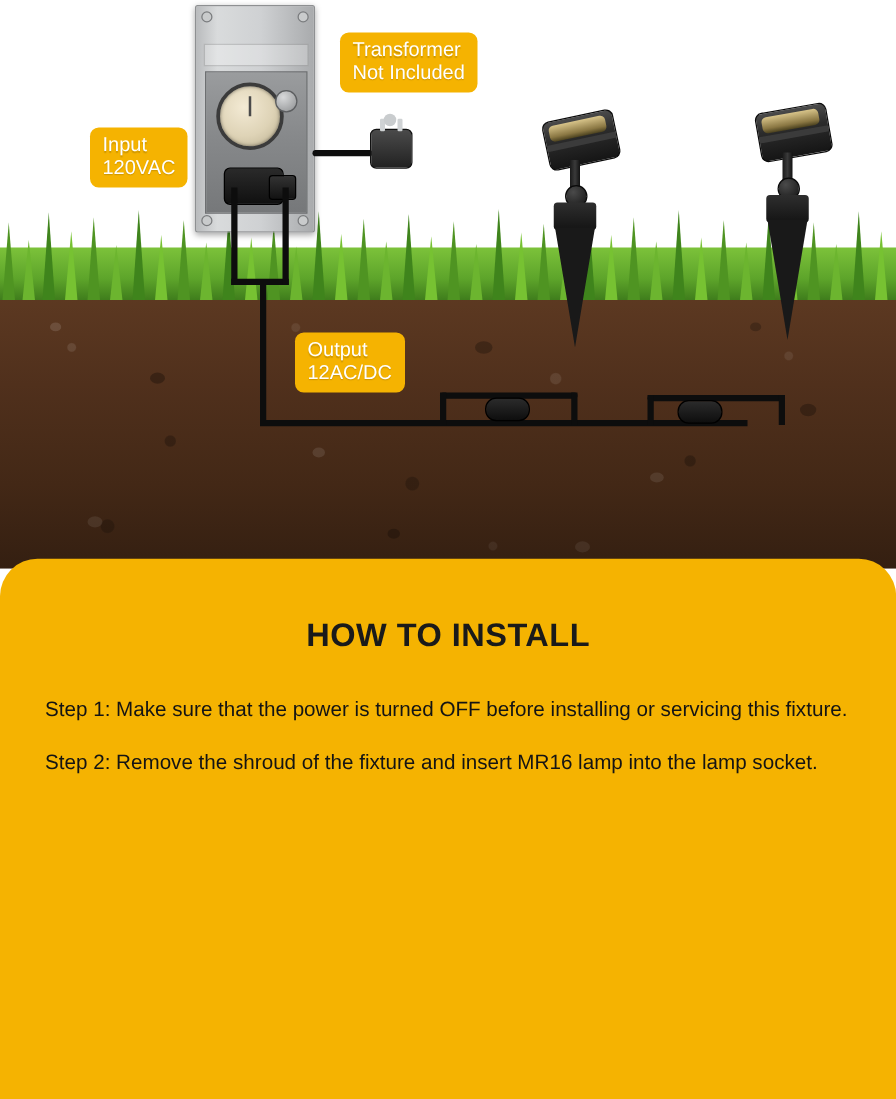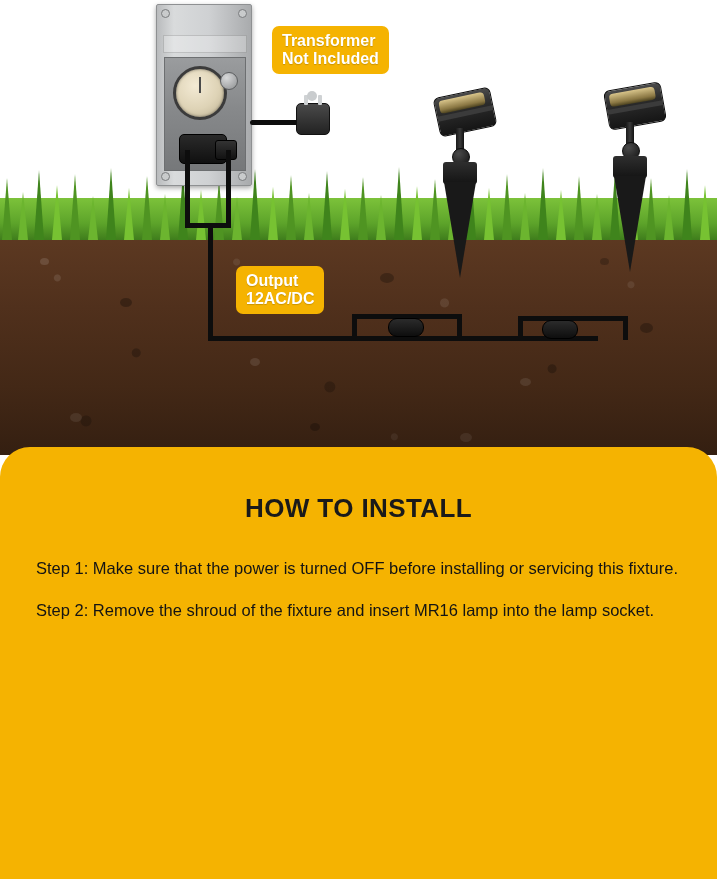--- a/index.html
+++ b/index.html
@@ -233,21 +233,21 @@
     border-radius: 9px;
     background: linear-gradient(180deg, #2b2b2b, #0e0e0e);
     border: 1px solid #000;
   }
 
   
   .callout {
     position: absolute;
     background: #f5b301;
     color: #ffffff;
-    font-weight: bold;
+    font-weight: normal;
     font-size: 16px;
     line-height: 18px;
     padding: 6px 10px;
     border-radius: 7px;
     white-space: pre-line;
     text-shadow: 0 1px 1px rgba(0,0,0,.18);
   }
   #callout-transformer { left: 272px; top: 26px; }
   #callout-input { left: 72px; top: 102px; }
   #callout-output { left: 236px; top: 266px; }
@@ -400,20 +400,22 @@
     <div class="wire" style="left:457px; top:314px; width:5px; height:26px;"></div>
     <div class="connector" style="left:388px; top:318px;"></div>
 
     <div class="wire" style="left:518px; top:316px; width:110px; height:5px; border-radius:3px;"></div>
     <div class="wire" style="left:518px; top:316px; width:5px; height:24px;"></div>
     <div class="wire" style="left:623px; top:316px; width:5px; height:24px;"></div>
     <div class="connector" style="left:542px; top:320px;"></div>
 
     <div class="callout" id="callout-transformer">Transformer
 Not Included</div>
+    <div class="callout" id="callout-input">Input
+120VAC</div>
     <div class="callout" id="callout-output">Output
 12AC/DC</div>
   </div>
 
   <div class="panel">
     <h2 class="panel-title">HOW TO INSTALL</h2>
     <div class="steps">
       <p class="step">Step 1: Make sure that the power is turned OFF before installing or servicing this fixture.</p>
       <p class="step">Step 2: Remove the shroud of the fixture and insert MR16 lamp into the lamp socket.</p>
     </div>

